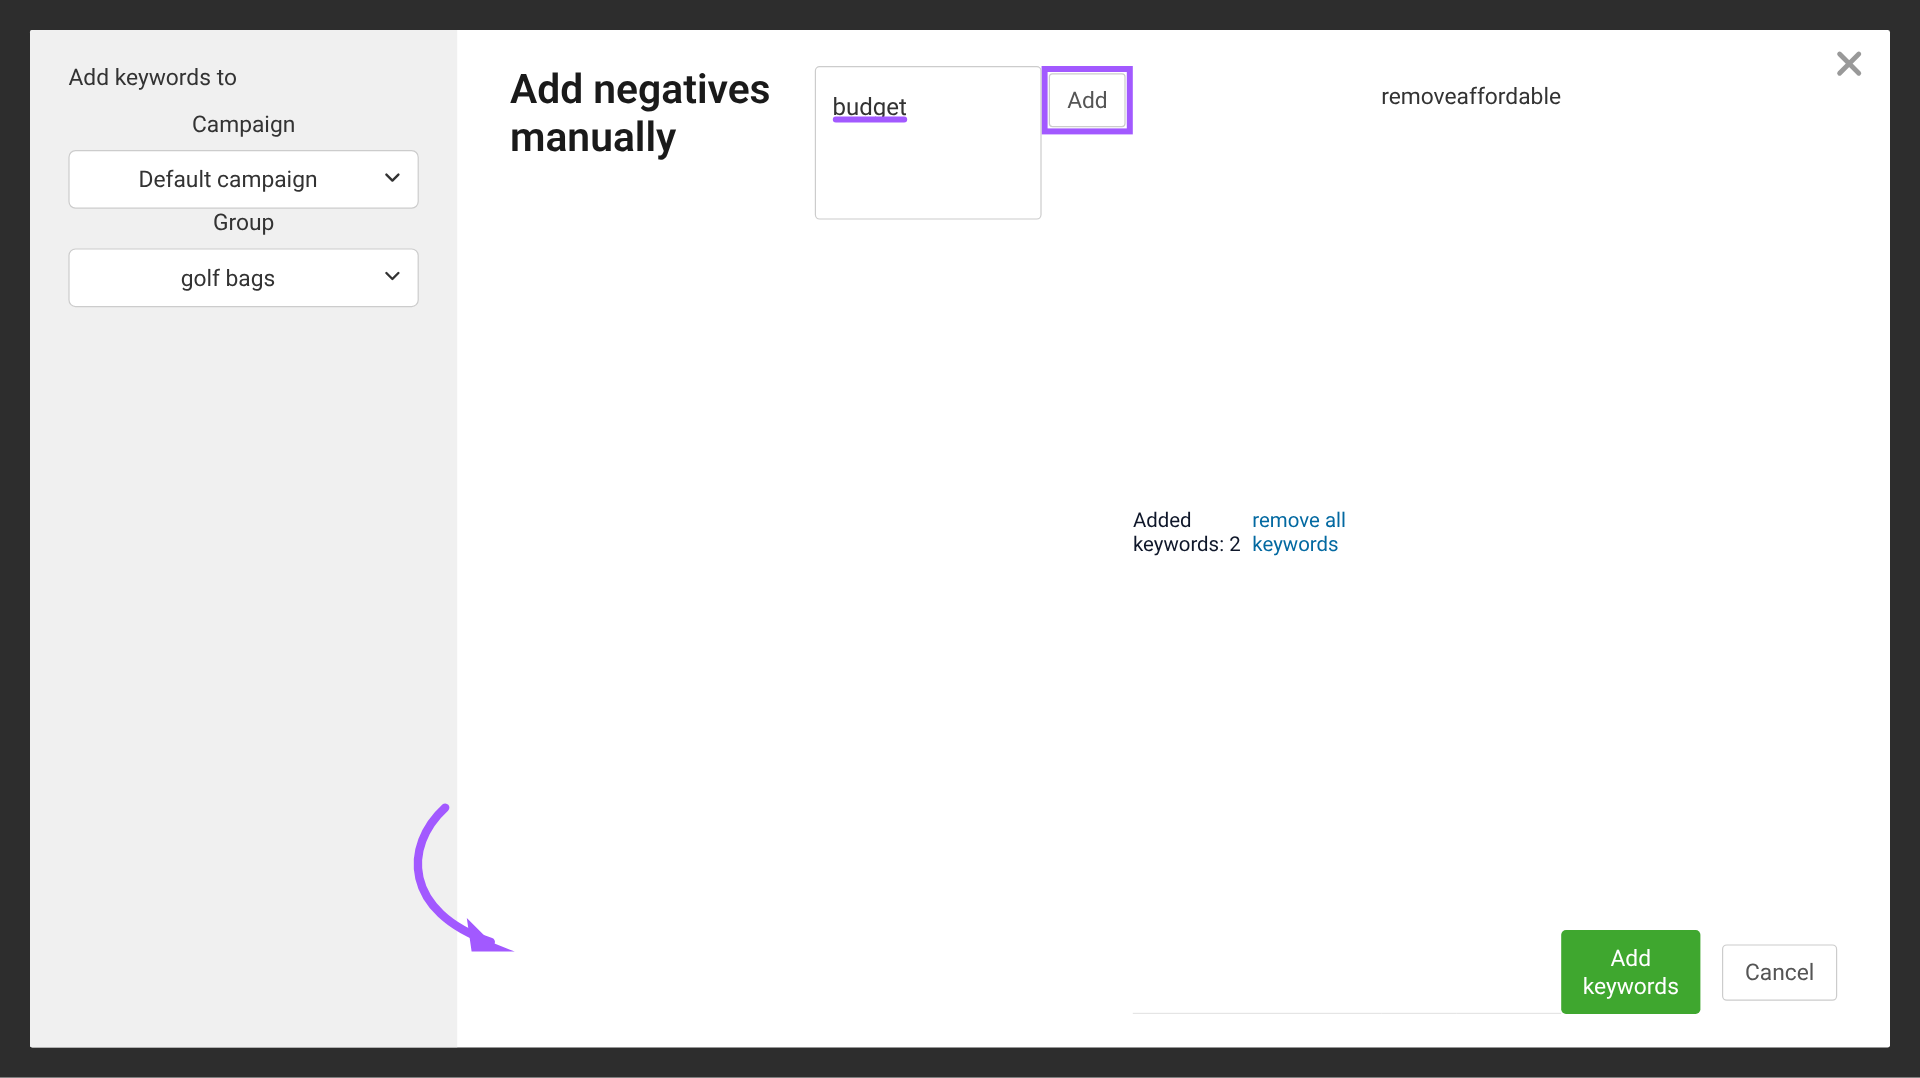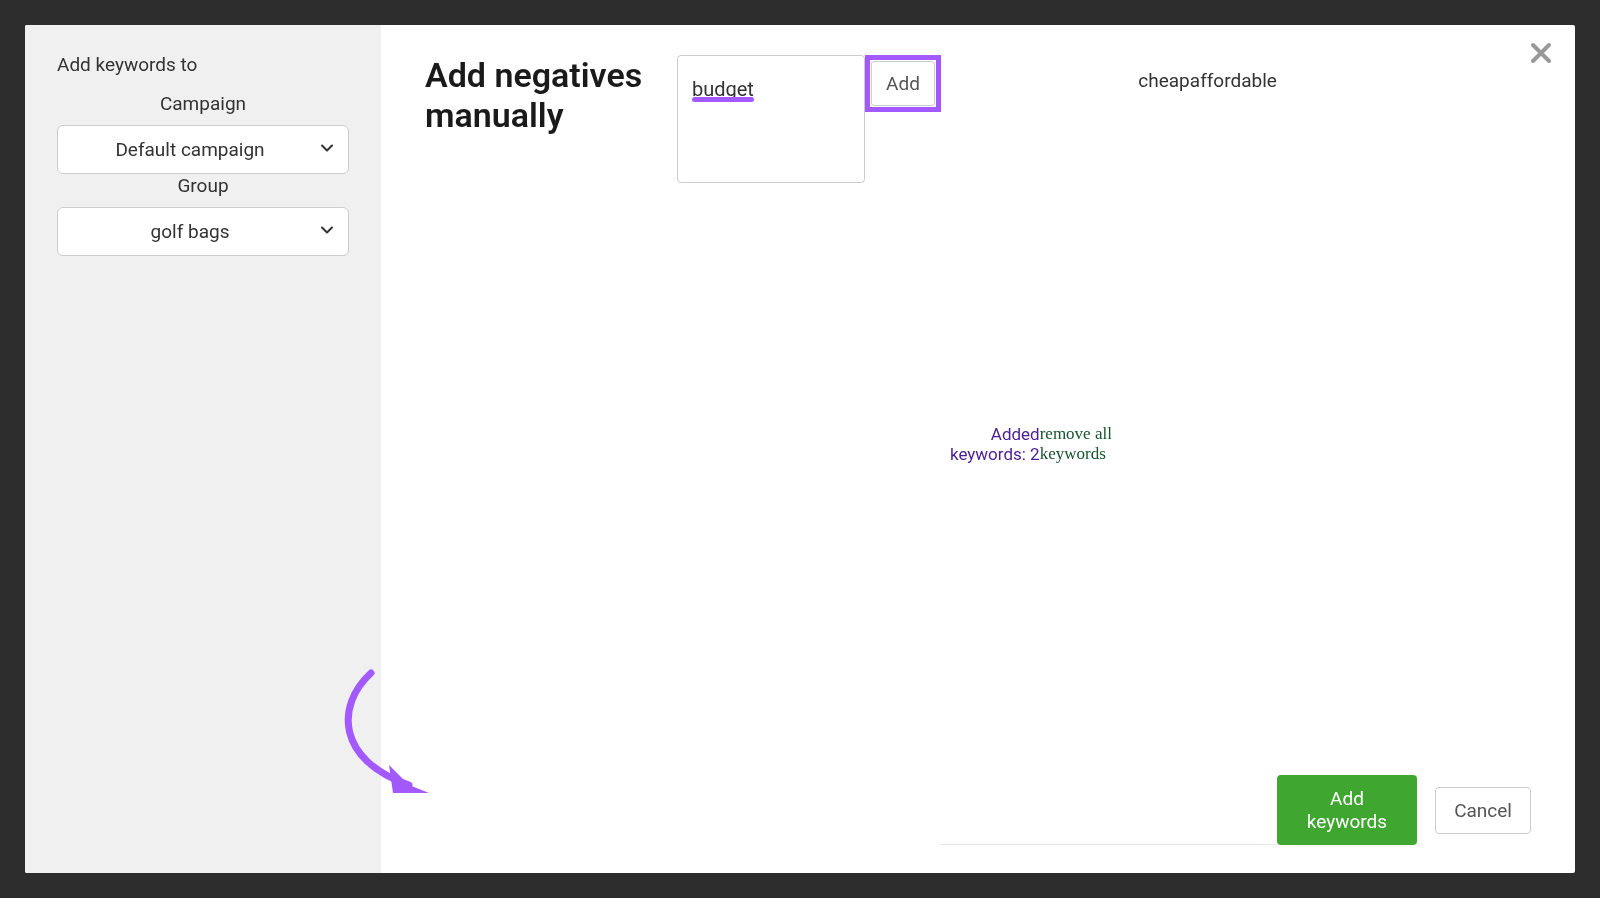--- a/index.html
+++ b/index.html
@@ -128,40 +128,40 @@
       font-family: inherit;
     }
     .added-row {
       display: flex;
       justify-content: space-between;
       align-items: center;
       font-size: 17px;
       padding-bottom: 12px;
       border-bottom: 1px solid #e5e5e5;
     }
-    .added-label { color: #4c1d95; text-align: right; }
-    .remove-link { color: #14532d; cursor: pointer; font-family: Liberation Serif, serif; }
+    .added-label { color: #0f172a; }
+    .remove-link { color: #0369a1; cursor: pointer; }
     .keyword-item {
       font-size: 19px;
       color: #333;
       padding: 14px 0;
       border-bottom: 1px solid #e5e5e5;
     }
     .footer {
       margin-top: auto;
       display: flex;
       gap: 18px;
       align-items: center;
     }
     .primary-btn {
       background: #3fa72f;
       color: #fff;
       border: none;
       border-radius: 4px;
-      padding: 12px 30px;
+      padding: 12px 18px;
       font-size: 19px;
       cursor: pointer;
       font-family: inherit;
     }
     .secondary-btn {
       background: #fff;
       color: #555;
       border: 1px solid #ccc;
       border-radius: 4px;
       padding: 11px 18px;
@@ -230,21 +230,21 @@
       <span class="add-btn-wrap">
         <button class="add-btn">Add</button>
       </span>
     </div>
 
     <div class="added-row">
       <span class="added-label">Added keywords: 2</span>
       <span class="remove-link">remove all keywords</span>
     </div>
 
-    <div class="keyword-item">cheap</div>
+    <div class="keyword-item">remove</div>
     <div class="keyword-item">affordable</div>
 
     <div class="footer">
       <button class="primary-btn">Add keywords</button>
       <button class="secondary-btn">Cancel</button>
     </div>
   </main>
 
   <svg class="arrow-annotation" width="130" height="150" viewBox="0 0 130 150">
     <path d="M 40 8 C 5 40, 5 95, 78 120" fill="none" stroke="#a259ff" stroke-width="7" stroke-linecap="round"></path>

